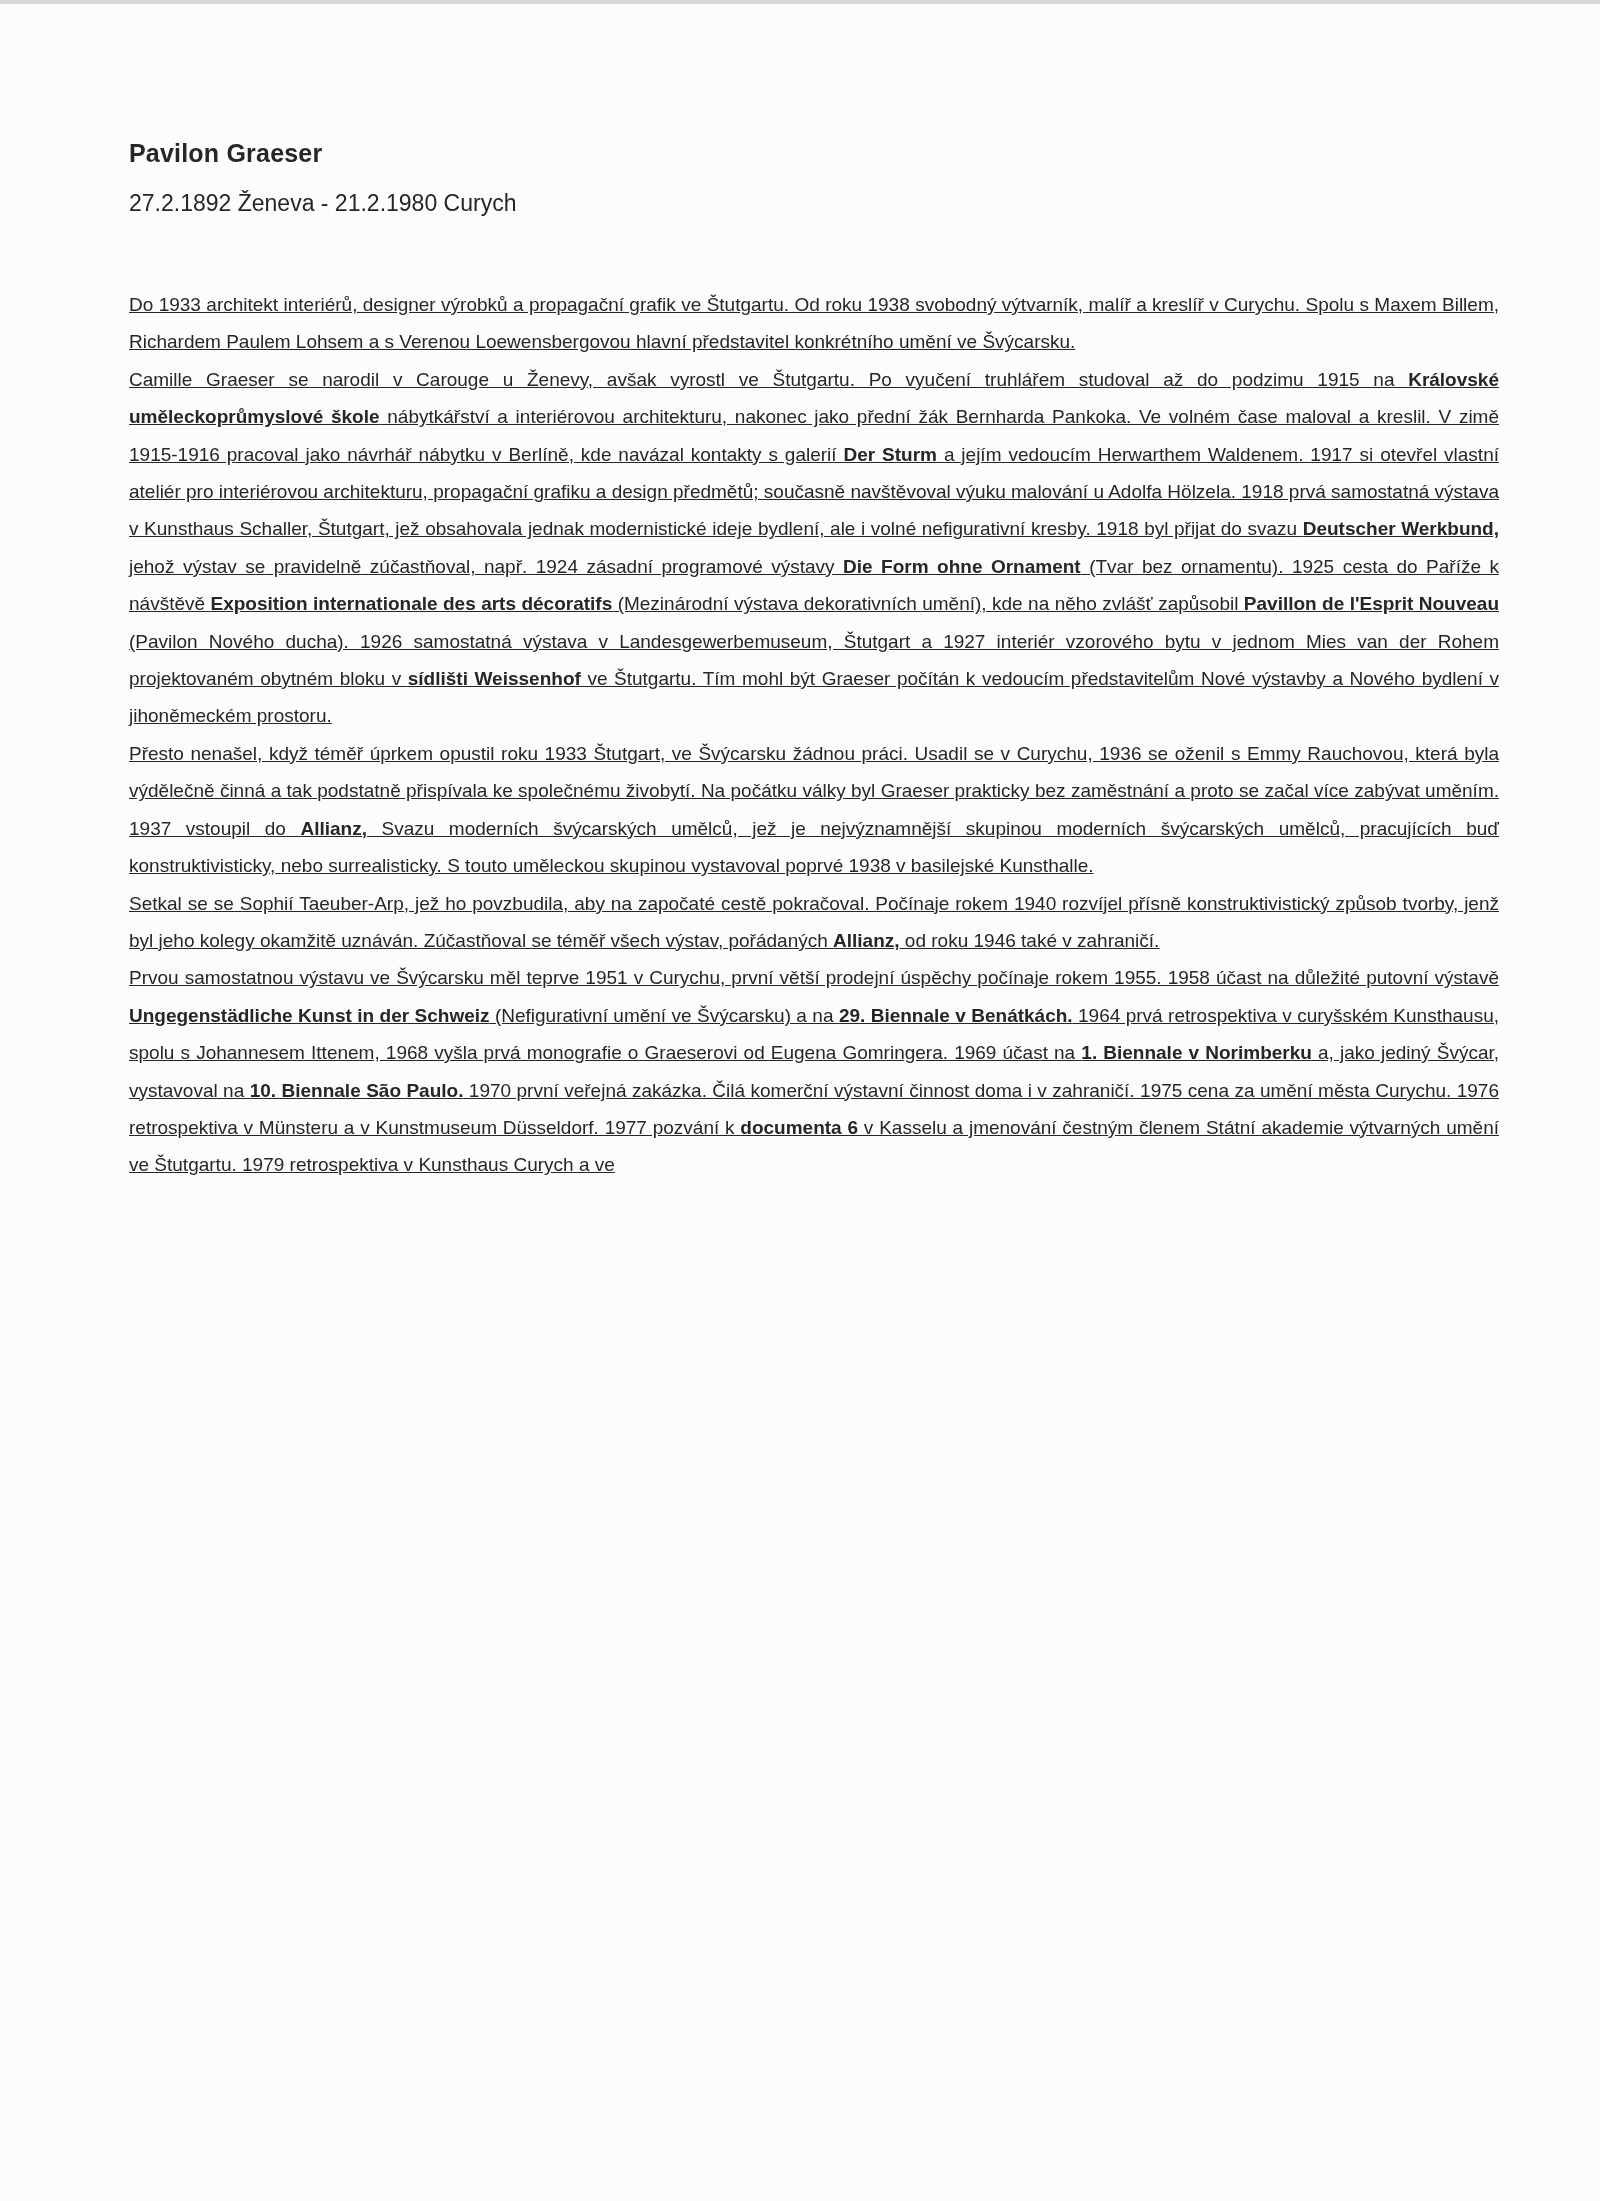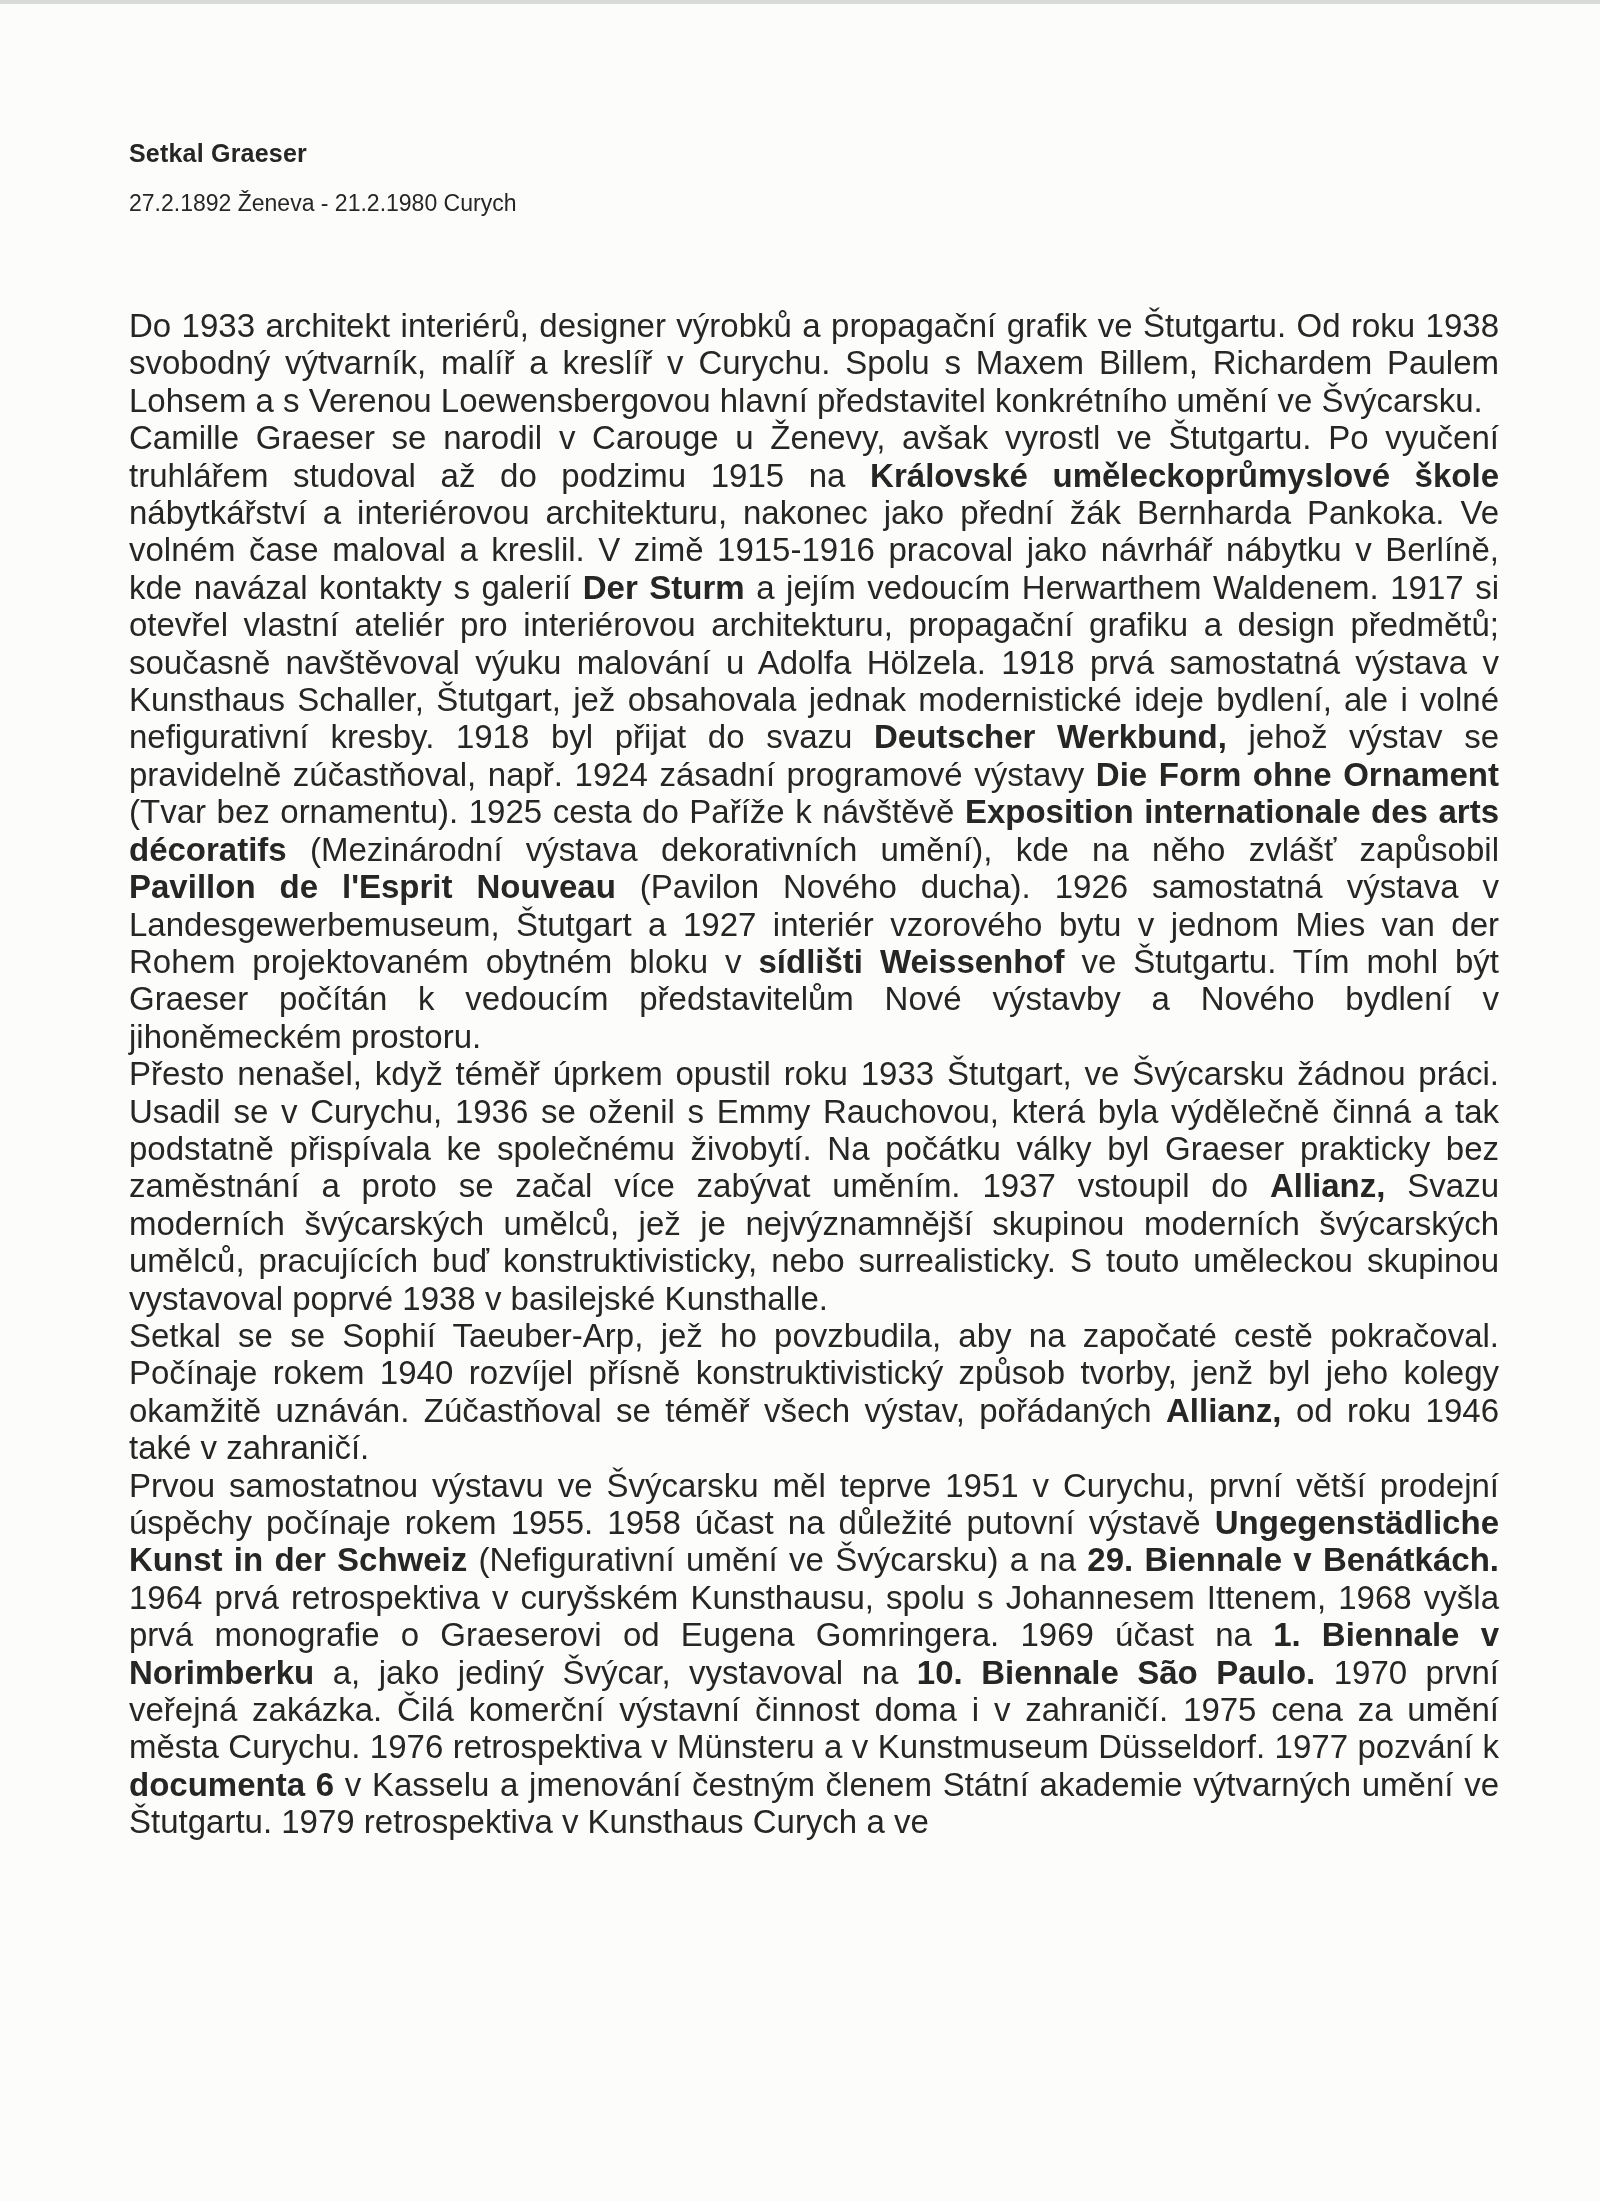--- a/index.html
+++ b/index.html
@@ -33,39 +33,40 @@
       letter-spacing: 0.2px;
       line-height: 30px;
       margin: 0;
     }
     .dates {
       font-size: 23px;
       line-height: 30px;
       margin-top: 20px;
     }
     .body-text {
-      margin-top: 89px;
-      font-size: 33px;
+      margin-top: 68px;
+      font-size: 19px;
       line-height: 37.4px;
       text-align: justify;
+      text-decoration: underline;
     }
     .body-text p {
       margin: 0;
     }
     .body-text b {
       font-weight: bold;
     }
   </style>
 </head>
 <body>
 
 <div class="top-edge"></div>
 
 <main class="page">
-  <h1 class="name">Setkal Graeser</h1>
+  <h1 class="name">Pavilon Graeser</h1>
   <div class="dates">27.2.1892 Ženeva - 21.2.1980 Curych</div>
   <section class="body-text" id="body-text">
       <p><span>Do 1933 architekt interiérů, designer výrobků a propagační grafik ve Štutgartu. Od roku 1938 svobodný výtvarník, malíř a kreslíř v Curychu. Spolu s Maxem Billem, Richardem Paulem Lohsem a s Verenou Loewensbergovou hlavní představitel konkrétního umění ve Švýcarsku.</span></p>
       <p><span>Camille Graeser se narodil v Carouge u Ženevy, avšak vyrostl ve Štutgartu. Po vyučení truhlářem studoval až do podzimu 1915 na </span><b>Královské uměleckoprůmyslové škole</b><span> nábytkářství a interiérovou architekturu, nakonec jako přední žák Bernharda Pankoka. Ve volném čase maloval a kreslil. V zimě 1915-1916 pracoval jako návrhář nábytku v Berlíně, kde navázal kontakty s galerií </span><b>Der Sturm</b><span> a jejím vedoucím Herwarthem Waldenem. 1917 si otevřel vlastní ateliér pro interiérovou architekturu, propagační grafiku a design předmětů; současně navštěvoval výuku malování u Adolfa Hölzela. 1918 prvá samostatná výstava v Kunsthaus Schaller, Štutgart, jež obsahovala jednak modernistické ideje bydlení, ale i volné nefigurativní kresby. 1918 byl přijat do svazu </span><b>Deutscher Werkbund,</b><span> jehož výstav se pravidelně zúčastňoval, např. 1924 zásadní programové výstavy </span><b>Die Form ohne Ornament</b><span> (Tvar bez ornamentu). 1925 cesta do Paříže k návštěvě </span><b>Exposition internationale des arts décoratifs</b><span> (Mezinárodní výstava dekorativních umění), kde na něho zvlášť zapůsobil </span><b>Pavillon de l'Esprit Nouveau</b><span> (Pavilon Nového ducha). 1926 samostatná výstava v Landesgewerbemuseum, Štutgart a 1927 interiér vzorového bytu v jednom Mies van der Rohem projektovaném obytném bloku v </span><b>sídlišti Weissenhof</b><span> ve Štutgartu. Tím mohl být Graeser počítán k vedoucím představitelům Nové výstavby a Nového bydlení v jihoněmeckém prostoru.</span></p>
       <p><span>Přesto nenašel, když téměř úprkem opustil roku 1933 Štutgart, ve Švýcarsku žádnou práci. Usadil se v Curychu, 1936 se oženil s Emmy Rauchovou, která byla výdělečně činná a tak podstatně přispívala ke společnému živobytí. Na počátku války byl Graeser prakticky bez zaměstnání a proto se začal více zabývat uměním. 1937 vstoupil do </span><b>Allianz,</b><span> Svazu moderních švýcarských umělců, jež je nejvýznamnější skupinou moderních švýcarských umělců, pracujících buď konstruktivisticky, nebo surrealisticky. S touto uměleckou skupinou vystavoval poprvé 1938 v basilejské Kunsthalle.</span></p>
       <p><span>Setkal se se Sophií Taeuber-Arp, jež ho povzbudila, aby na započaté cestě pokračoval. Počínaje rokem 1940 rozvíjel přísně konstruktivistický způsob tvorby, jenž byl jeho kolegy okamžitě uznáván. Zúčastňoval se téměř všech výstav, pořádaných </span><b>Allianz,</b><span> od roku 1946 také v zahraničí.</span></p>
       <p><span>Prvou samostatnou výstavu ve Švýcarsku měl teprve 1951 v Curychu, první větší prodejní úspěchy počínaje rokem 1955. 1958 účast na důležité putovní výstavě </span><b>Ungegenstädliche Kunst in der Schweiz</b><span> (Nefigurativní umění ve Švýcarsku) a na </span><b>29. Biennale v Benátkách.</b><span> 1964 prvá retrospektiva v curyšském Kunsthausu, spolu s Johannesem Ittenem, 1968 vyšla prvá monografie o Graeserovi od Eugena Gomringera. 1969 účast na </span><b>1. Biennale v Norimberku</b><span> a, jako jediný Švýcar, vystavoval na </span><b>10. Biennale São Paulo.</b><span> 1970 první veřejná zakázka. Čilá komerční výstavní činnost doma i v zahraničí. 1975 cena za umění města Curychu. 1976 retrospektiva v Münsteru a v Kunstmuseum Düsseldorf. 1977 pozvání k </span><b>documenta 6</b><span> v Kasselu a jmenování čestným členem Státní akademie výtvarných umění ve Štutgartu. 1979 retrospektiva v Kunsthaus Curych a ve</span></p>
     </section>
 </main>
 

